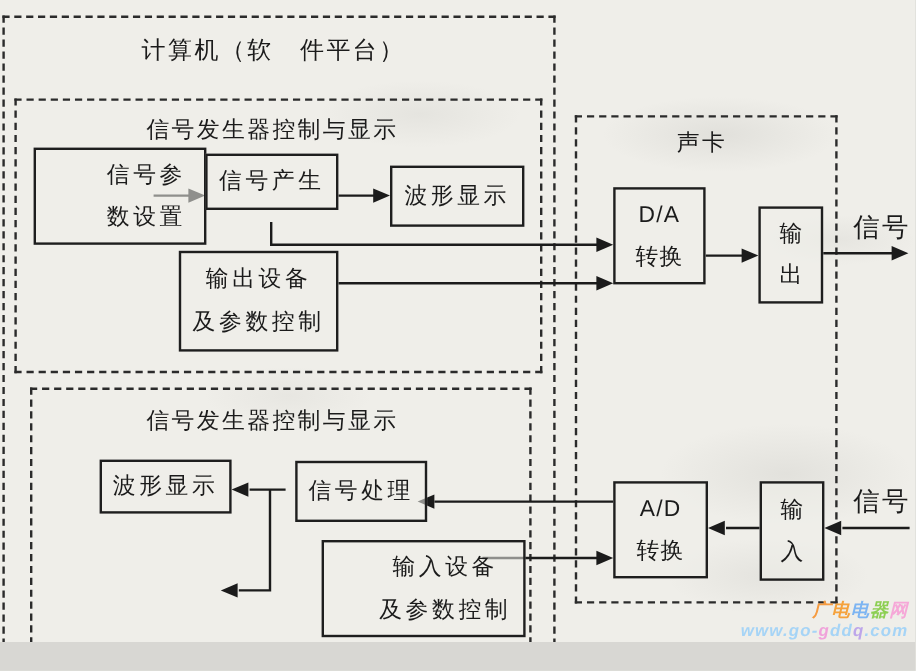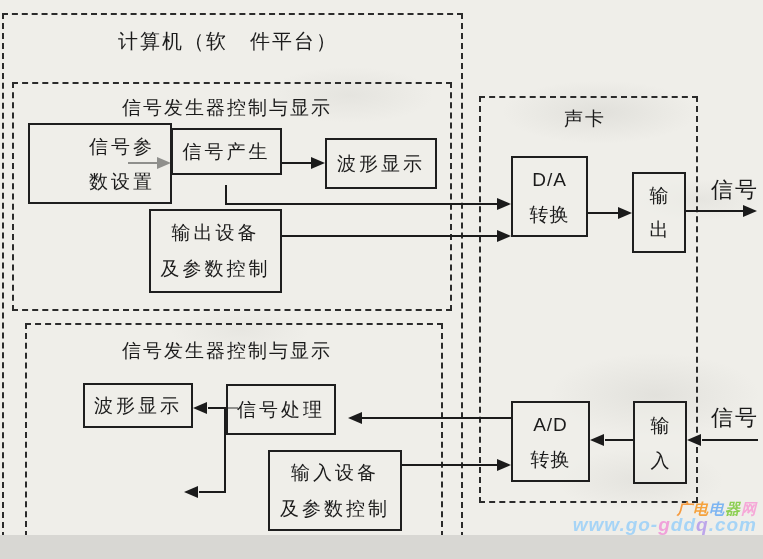--- a/index.html
+++ b/index.html
@@ -22,21 +22,21 @@
     text-align:center;font-size:19px;letter-spacing:3px;line-height:33px;white-space:pre-line;
     background:rgba(239,238,233,.55);
   }
   .panel-title{position:absolute;font-size:19px;letter-spacing:2px;white-space:nowrap;}
   .sig-label{position:absolute;font-size:22px;letter-spacing:2px;}
   .wires{position:absolute;left:0;top:0;pointer-events:none;}
   .wires line,.wires polyline{stroke:#1b1b1b;stroke-width:2;fill:none;}
   .wires polygon{fill:#1b1b1b;stroke:none;}
   .watermark{position:absolute;right:6px;bottom:2px;text-align:right;
     font-weight:bold;line-height:16px;font-size:15px;letter-spacing:1px;font-style:italic;}
-  .watermark .u{font-size:19px;}
+  .watermark .u{font-size:14px;}
   .part-circle{position:absolute;left:141px;top:551px;width:32px;height:20px;
     border:2px solid #3a3a3a;border-radius:50%;background:transparent;}
 </style>
 </head>
 <body>
 
 <div class="canvas">
 
   <div class="dashed" style="left:2px;top:13px;width:457px;height:531px;"></div>
   <div class="dashed" style="left:12px;top:82px;width:436px;height:225px;"></div>
@@ -97,22 +97,22 @@
   <div class="node" style="left:511px;top:156px;width:73px;height:77px;letter-spacing:1px;line-height:35px;">D/A
 转换</div>
   <div class="node" style="left:632px;top:172px;width:50px;height:77px;letter-spacing:0;line-height:34px;">输
 出</div>
   <div class="node" style="left:511px;top:401px;width:75px;height:77px;letter-spacing:1px;line-height:35px;text-align:center;">A/D
 转换</div>
   <div class="node" style="left:633px;top:401px;width:50px;height:79px;letter-spacing:0;line-height:35px;">输
 入</div>
 
   <div class="node" style="left:83px;top:383px;width:106px;height:41px;">波形显示</div>
-  <div class="node" style="left:226px;top:384px;width:106px;height:47px;">信号处理</div>
-  <div class="node" style="left:268px;top:450px;width:130px;height:77px;line-height:36px;">输入设备
+  <div class="node" style="left:246px;top:384px;width:106px;height:47px;">信号处理</div>
+  <div class="node" style="left:268px;top:450px;width:130px;height:77px;line-height:36px;padding-left:36px;">输入设备
 及参数控制</div>
 
   <div class="sig-label" style="left:711px;top:175px;">信号</div>
   <div class="sig-label" style="left:711px;top:403px;">信号</div>
 
   <div class="part-circle"></div>
 
   <div class="watermark">
     <div>
       <span style="color:#f59b40">广</span><span style="color:#f5a23c">电</span><span style="color:#7db5f2">电</span><span style="color:#8ccf52">器</span><span style="color:#f6a8d8">网</span>

